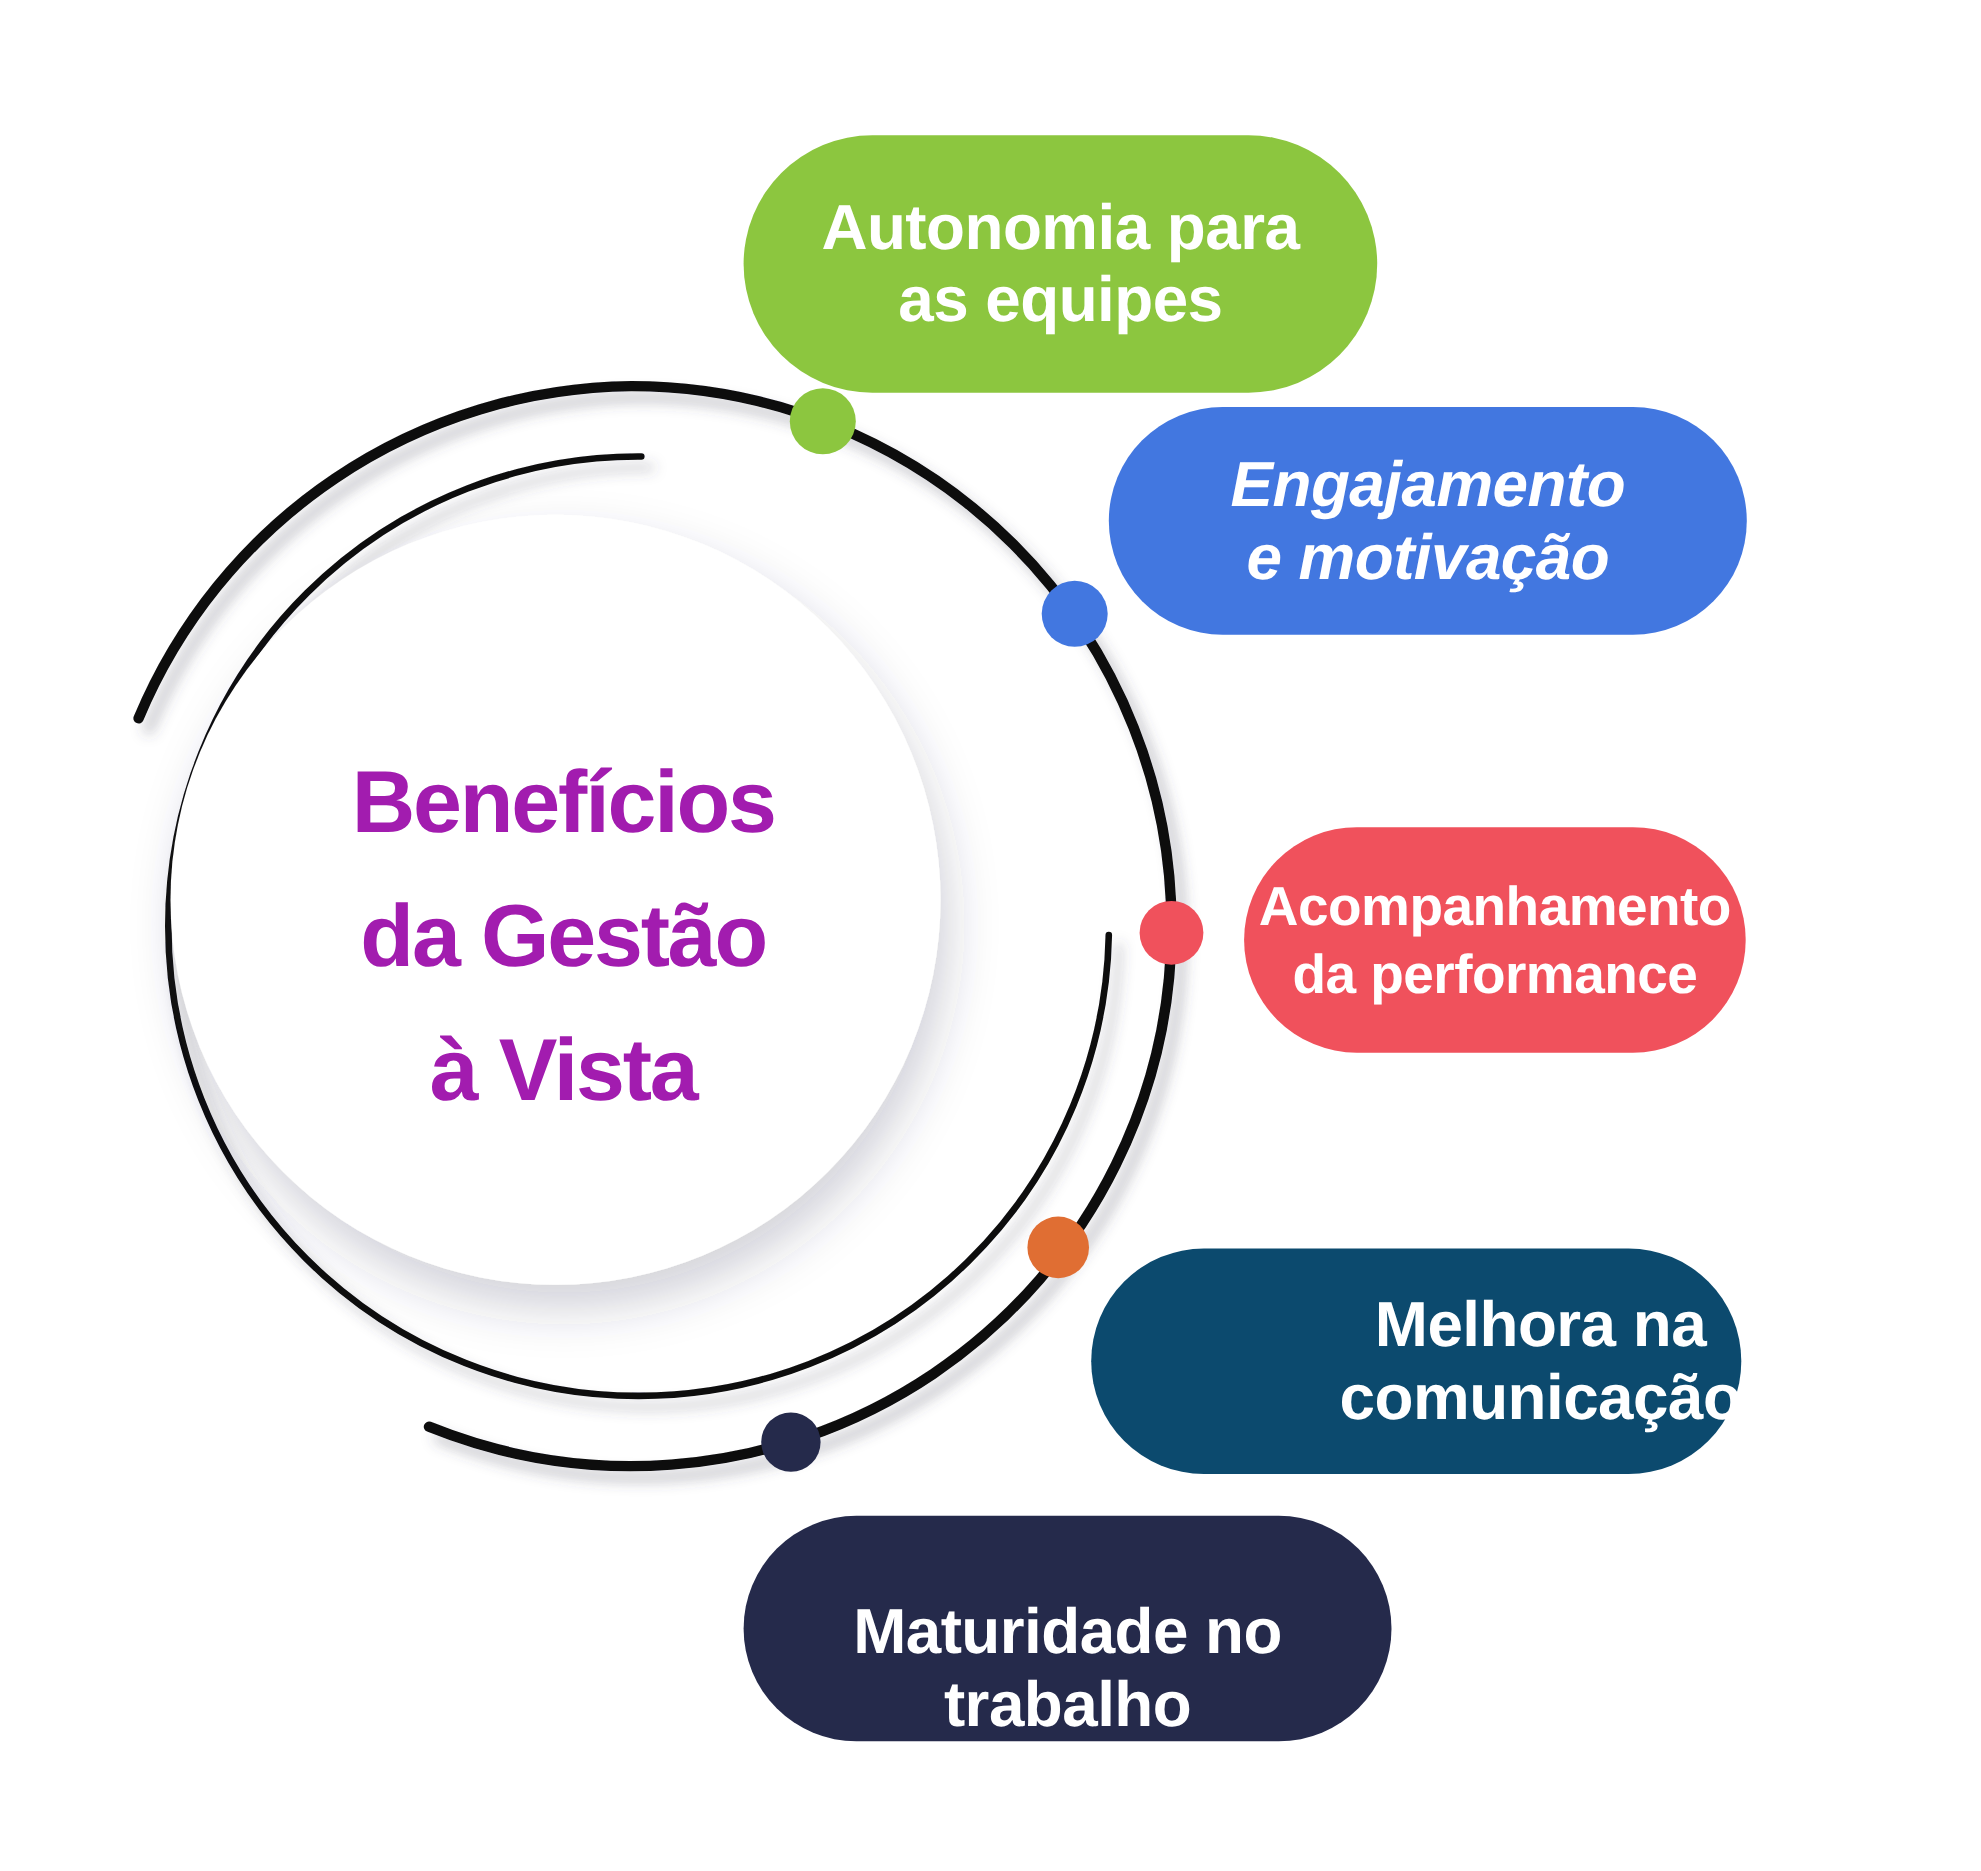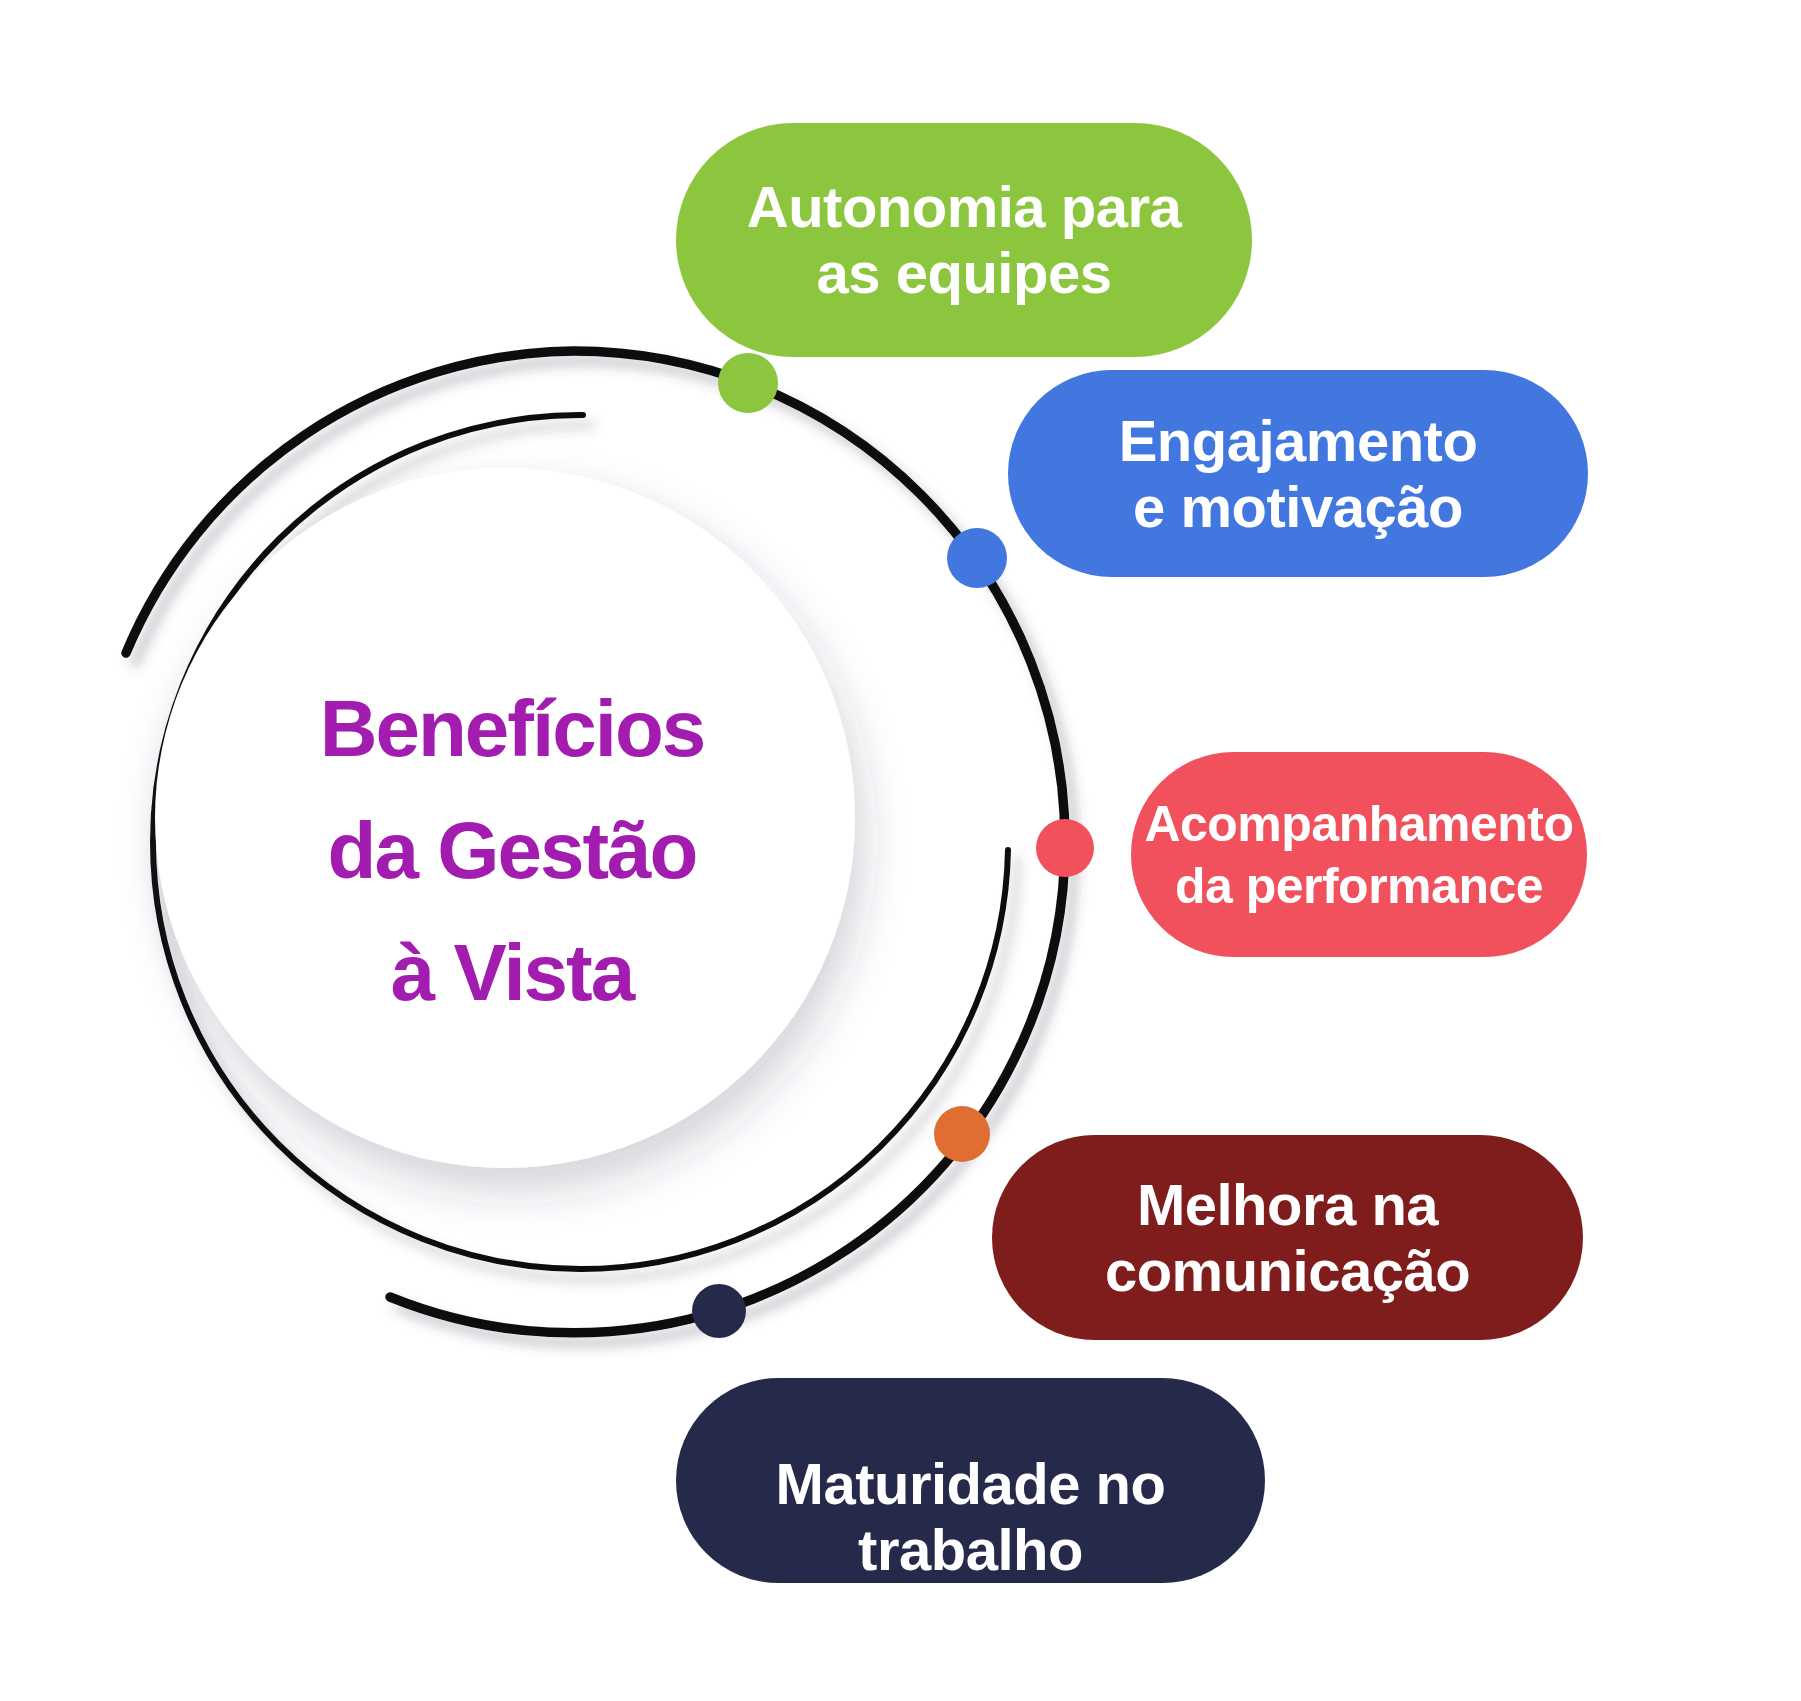--- a/index.html
+++ b/index.html
@@ -79,31 +79,31 @@
 
 <div class="center-title" style="color: #a21caf;">Benefícios
 da Gestão
 à Vista</div>
 
 <div class="pill pill-autonomia" style="background-color: rgb(140, 198, 63);">
   <span>Autonomia para
 as equipes</span>
 </div>
 
-<div class="pill pill-engajamento" style="background-color: rgb(66, 119, 224);">
+<div class="pill pill-engajamento" style="background-color: rgb(66, 119, 224); font-style: italic;">
   <span>Engajamento
 e motivação</span>
 </div>
 
 <div class="pill pill-acompanhamento" style="background-color: rgb(240, 81, 92);">
   <span>Acompanhamento
 da performance</span>
 </div>
 
-<div class="pill pill-melhora" style="background-color: #7f1d1d;">
+<div class="pill pill-melhora" style="background-color: #0c4a6e; justify-content: flex-end;">
   <span>Melhora na
 comunicação</span>
 </div>
 
 <div class="pill pill-maturidade" style="background-color: rgb(37, 42, 75); align-items: flex-end;">
   <span>Maturidade no
 trabalho</span>
 </div>
 
 </body></html>

